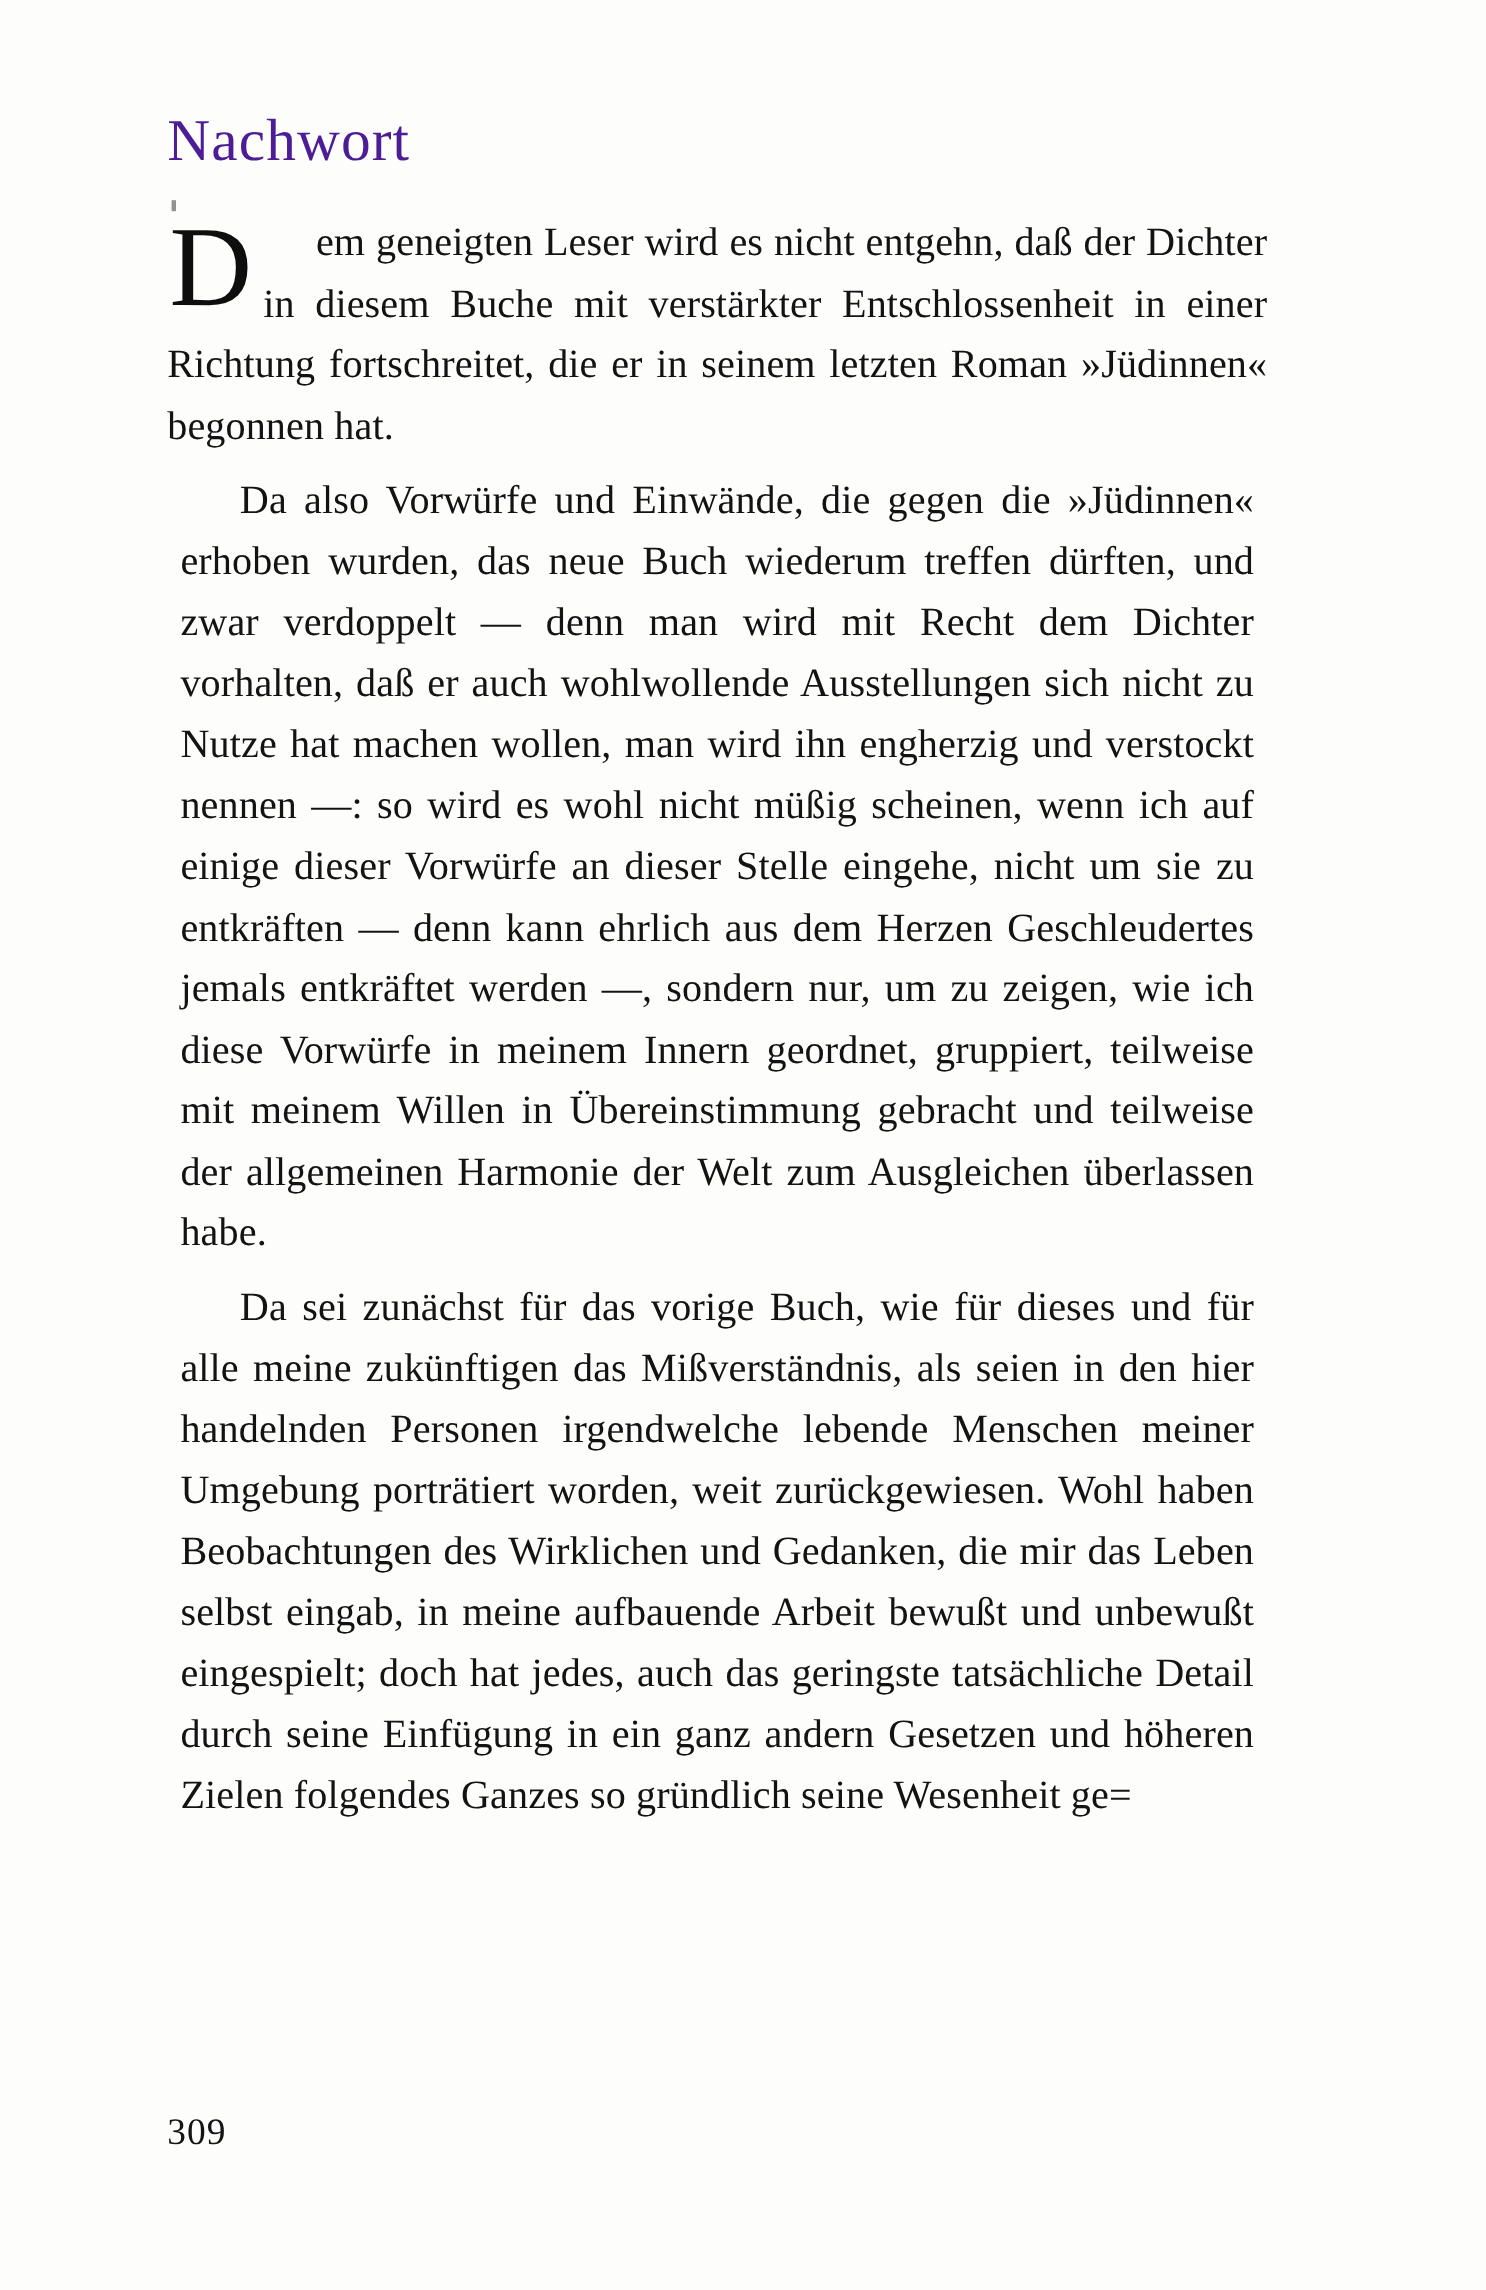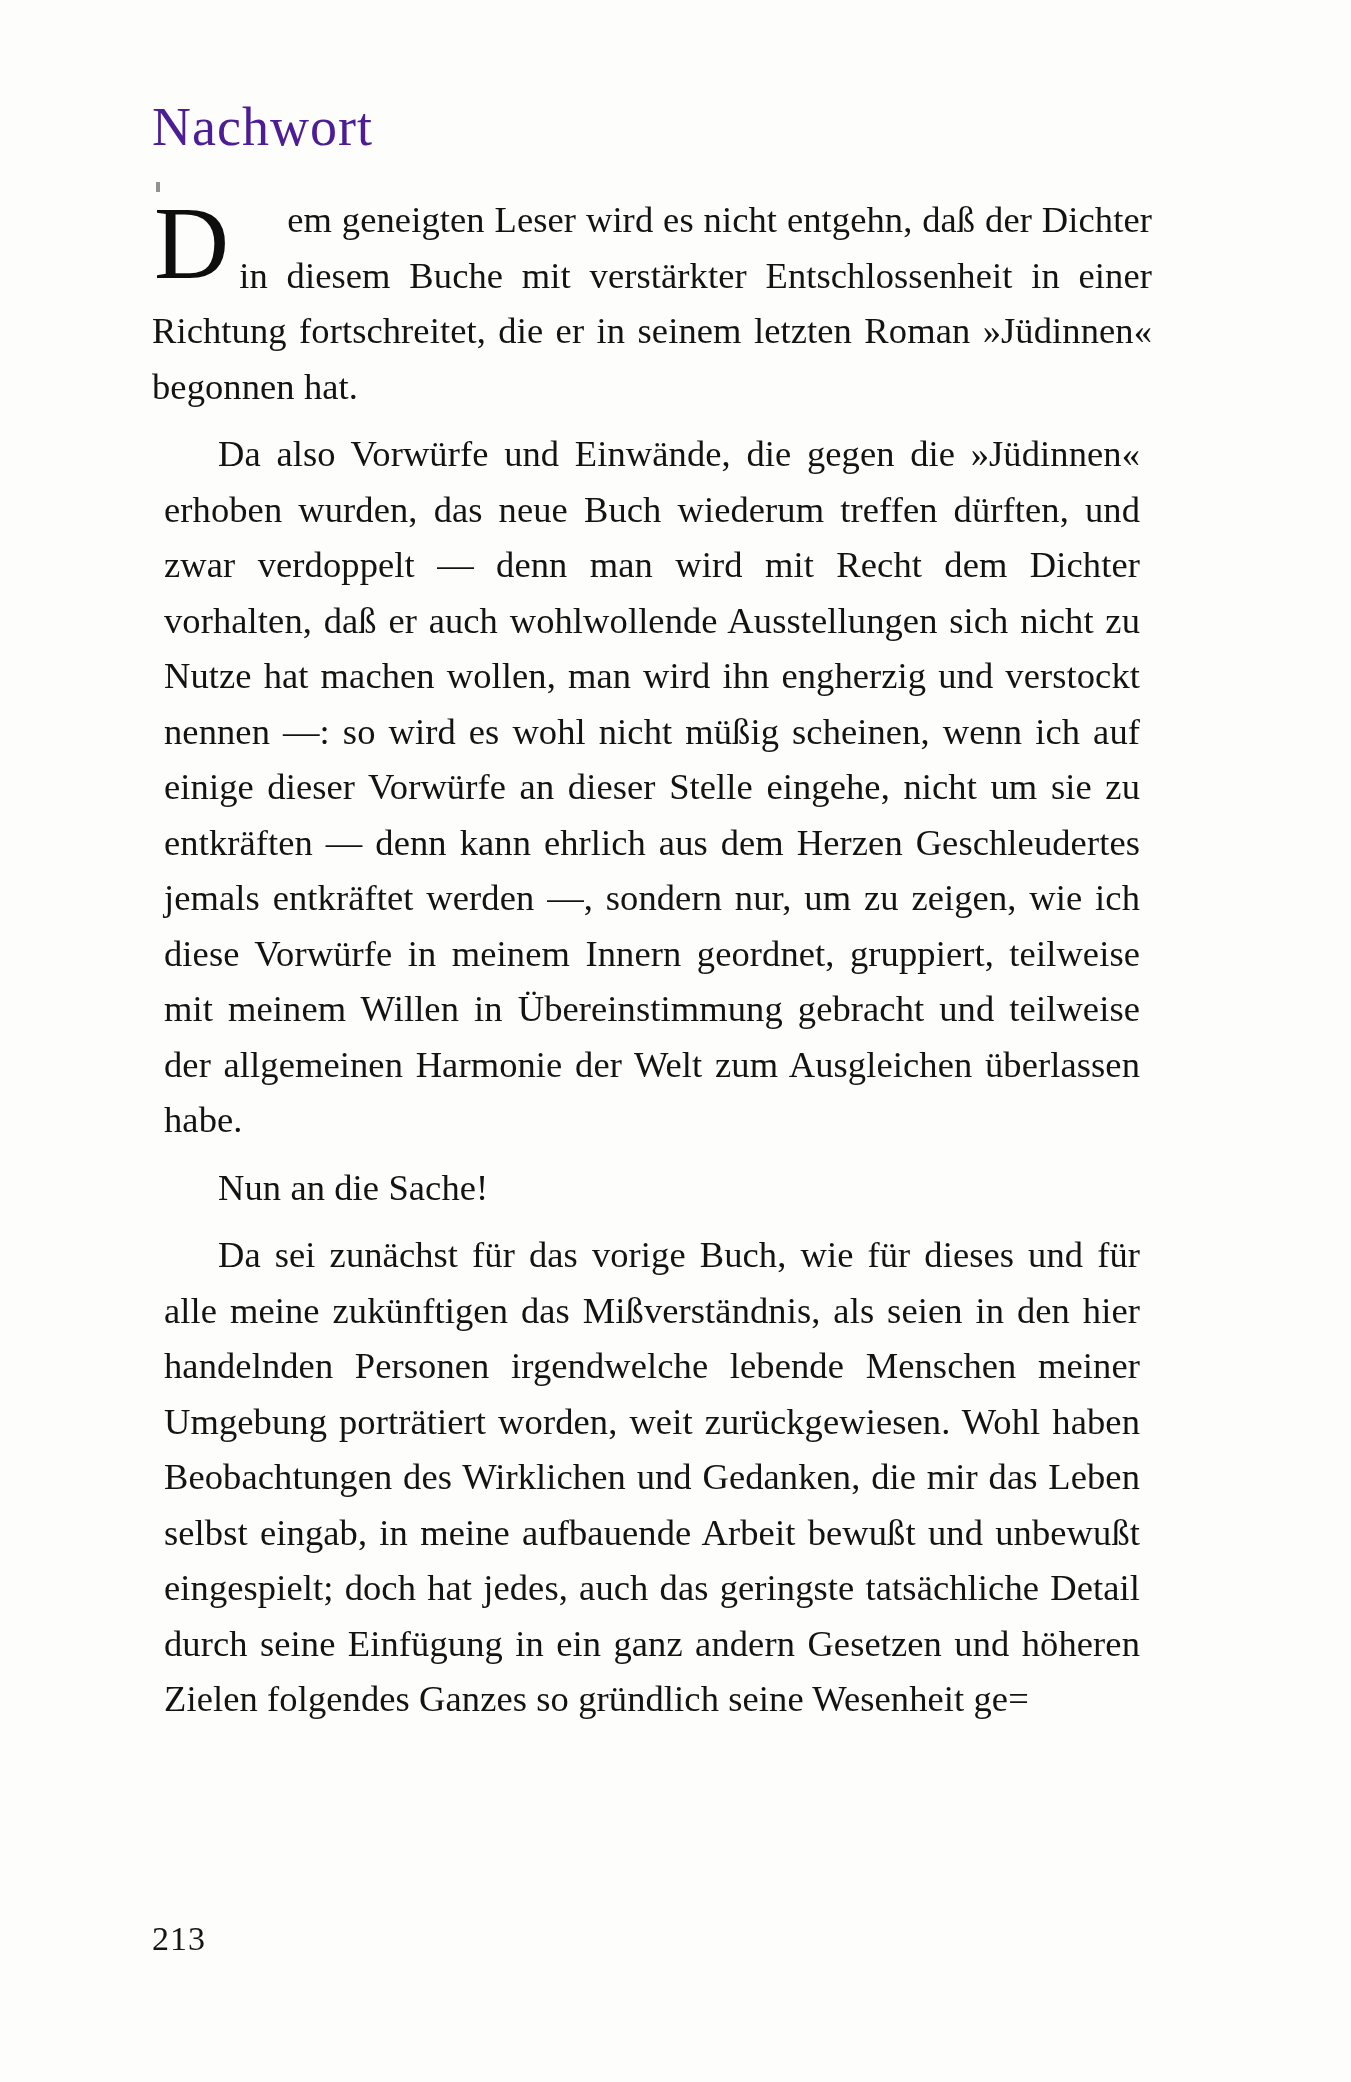--- a/index.html
+++ b/index.html
@@ -99,22 +99,21 @@
     <h1 class="chapter-title">Nachwort</h1>
 
     <div class="body-text">
 
       <p class="para dropcap-para">
         <span class="dropcap">D</span><span class="first-lines">em geneigten Leser wird es nicht entgehn, daß der Dichter in diesem Buche mit verstärkter Entschlossenheit in einer Richtung fortschreitet, die er in seinem letzten Roman »Jüdinnen« begonnen hat.</span>
       </p>
 
       <p class="para indented">Da also Vorwürfe und Einwände, die gegen die »Jüdinnen« erhoben wurden, das neue Buch wiederum treffen dürften, und zwar verdoppelt — denn man wird mit Recht dem Dichter vorhalten, daß er auch wohlwollende Ausstellungen sich nicht zu Nutze hat machen wollen, man wird ihn engherzig und verstockt nennen —: so wird es wohl nicht müßig scheinen, wenn ich auf einige dieser Vorwürfe an dieser Stelle eingehe, nicht um sie zu entkräften — denn kann ehrlich aus dem Herzen Geschleudertes jemals entkräftet werden —, sondern nur, um zu zeigen, wie ich diese Vorwürfe in meinem Innern geordnet, gruppiert, teilweise mit meinem Willen in Übereinstimmung gebracht und teilweise der allgemeinen Harmonie der Welt zum Ausgleichen überlassen habe.</p>
 
-      <p class="para indented">Nun an die Sache!</p>
 
       <p class="para indented">Da sei zunächst für das vorige Buch, wie für dieses und für alle meine zukünftigen das Mißverständnis, als seien in den hier handelnden Personen irgendwelche lebende Menschen meiner Umgebung porträtiert worden, weit zurückgewiesen. Wohl haben Beobachtungen des Wirklichen und Gedanken, die mir das Leben selbst eingab, in meine aufbauende Arbeit bewußt und unbewußt eingespielt; doch hat jedes, auch das geringste tatsächliche Detail durch seine Einfügung in ein ganz andern Gesetzen und höheren Zielen folgendes Ganzes so gründlich seine Wesenheit ge=</p>
 
     </div>
   </div>
 
-  <div class="folio">213</div>
+  <div class="folio">309</div>
 
 </div>
 
 </body></html>

